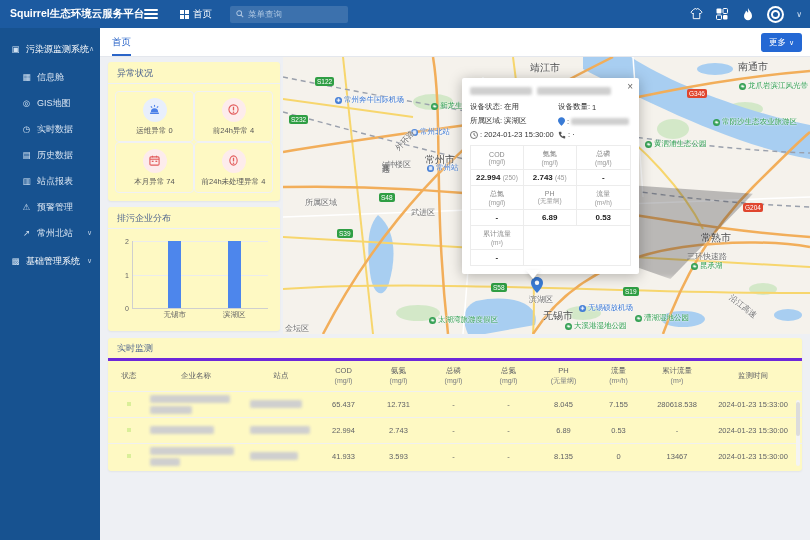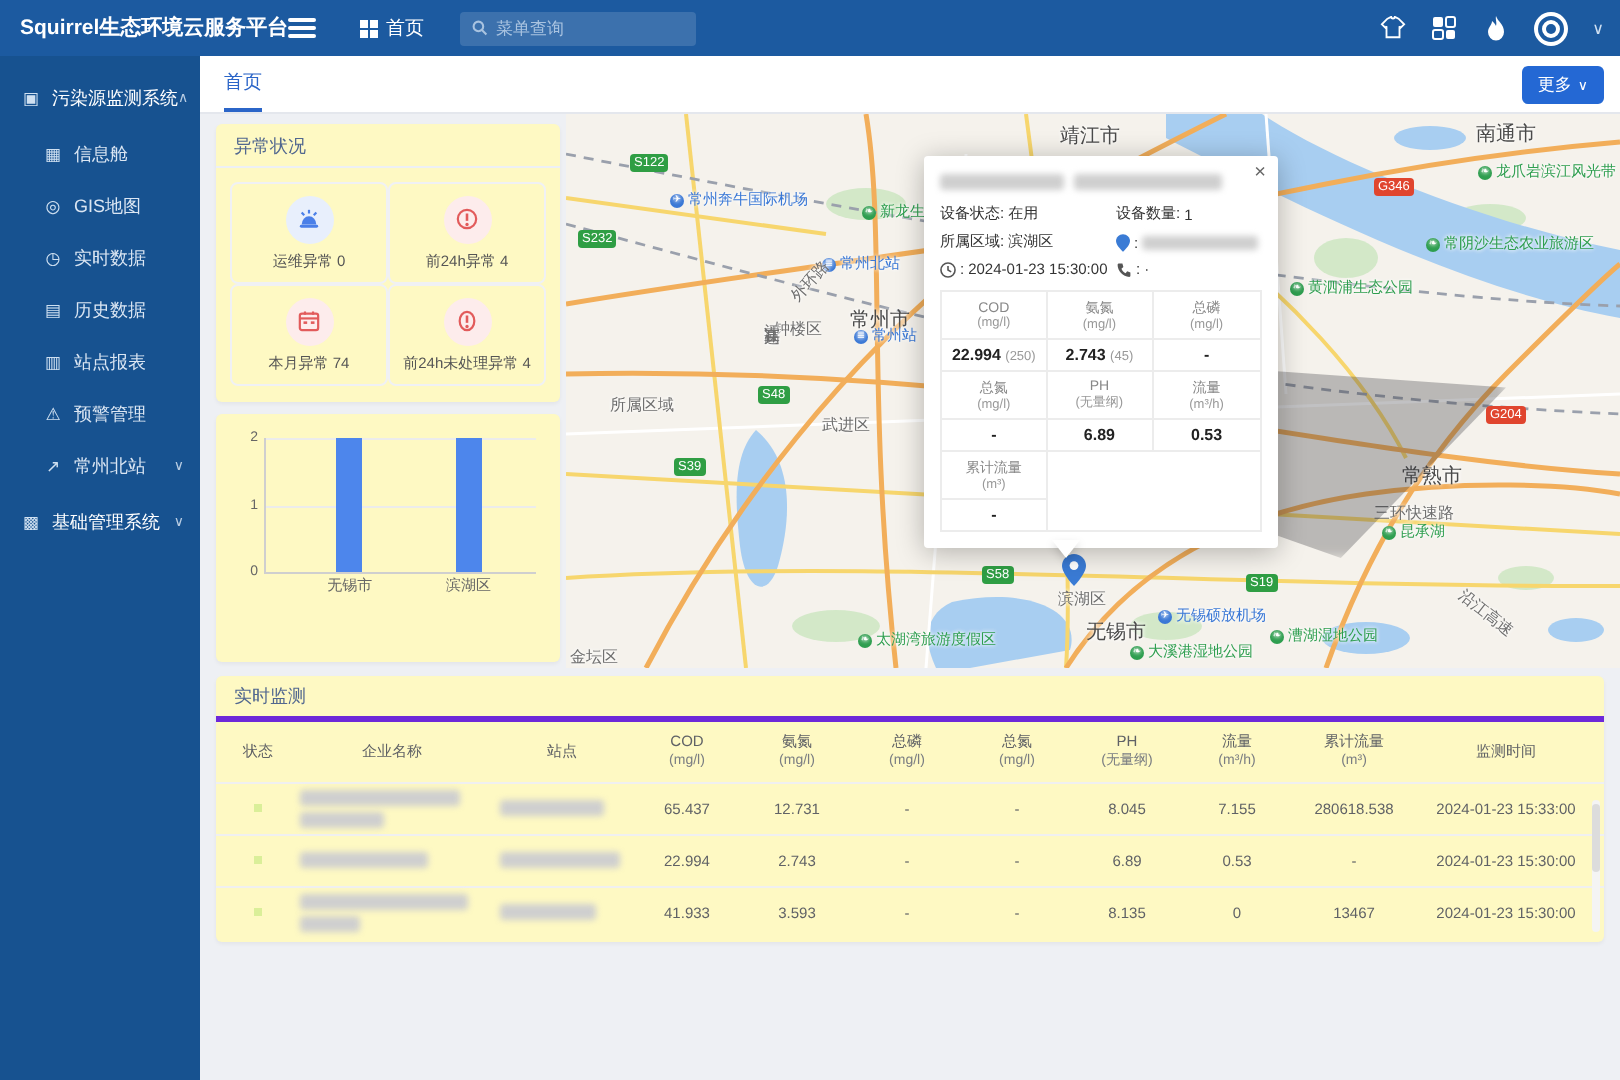--- a/index.html
+++ b/index.html
@@ -256,20 +256,21 @@
                 <line x1="6" y1="3" x2="6" y2="7" stroke="#e25b5b" stroke-width="1.4"></line>
                 <circle cx="6" cy="9" r="0.9" fill="#e25b5b"></circle>
               </svg>
           </span>
           <span class="abn-label">前24h未处理异常 4</span>
         </div>
       </div>
     </section>
 
     <section class="card chartp">
+      <div class="card-title">排污企业分布</div>
       <div class="chart-wrap">
         <div class="plot">
           <div class="gline" style="top:0"></div>
           <div class="gline" style="top:50%"></div>
           <span class="ytick" style="top:0">2</span>
           <span class="ytick" style="top:50%">1</span>
           <span class="ytick" style="top:100%">0</span>
           <div class="bar" style="left:26%; height:100%"></div>
           <div class="bar" style="left:70%; height:100%"></div>
           <span class="xlab" style="left:31%">无锡市</span>

